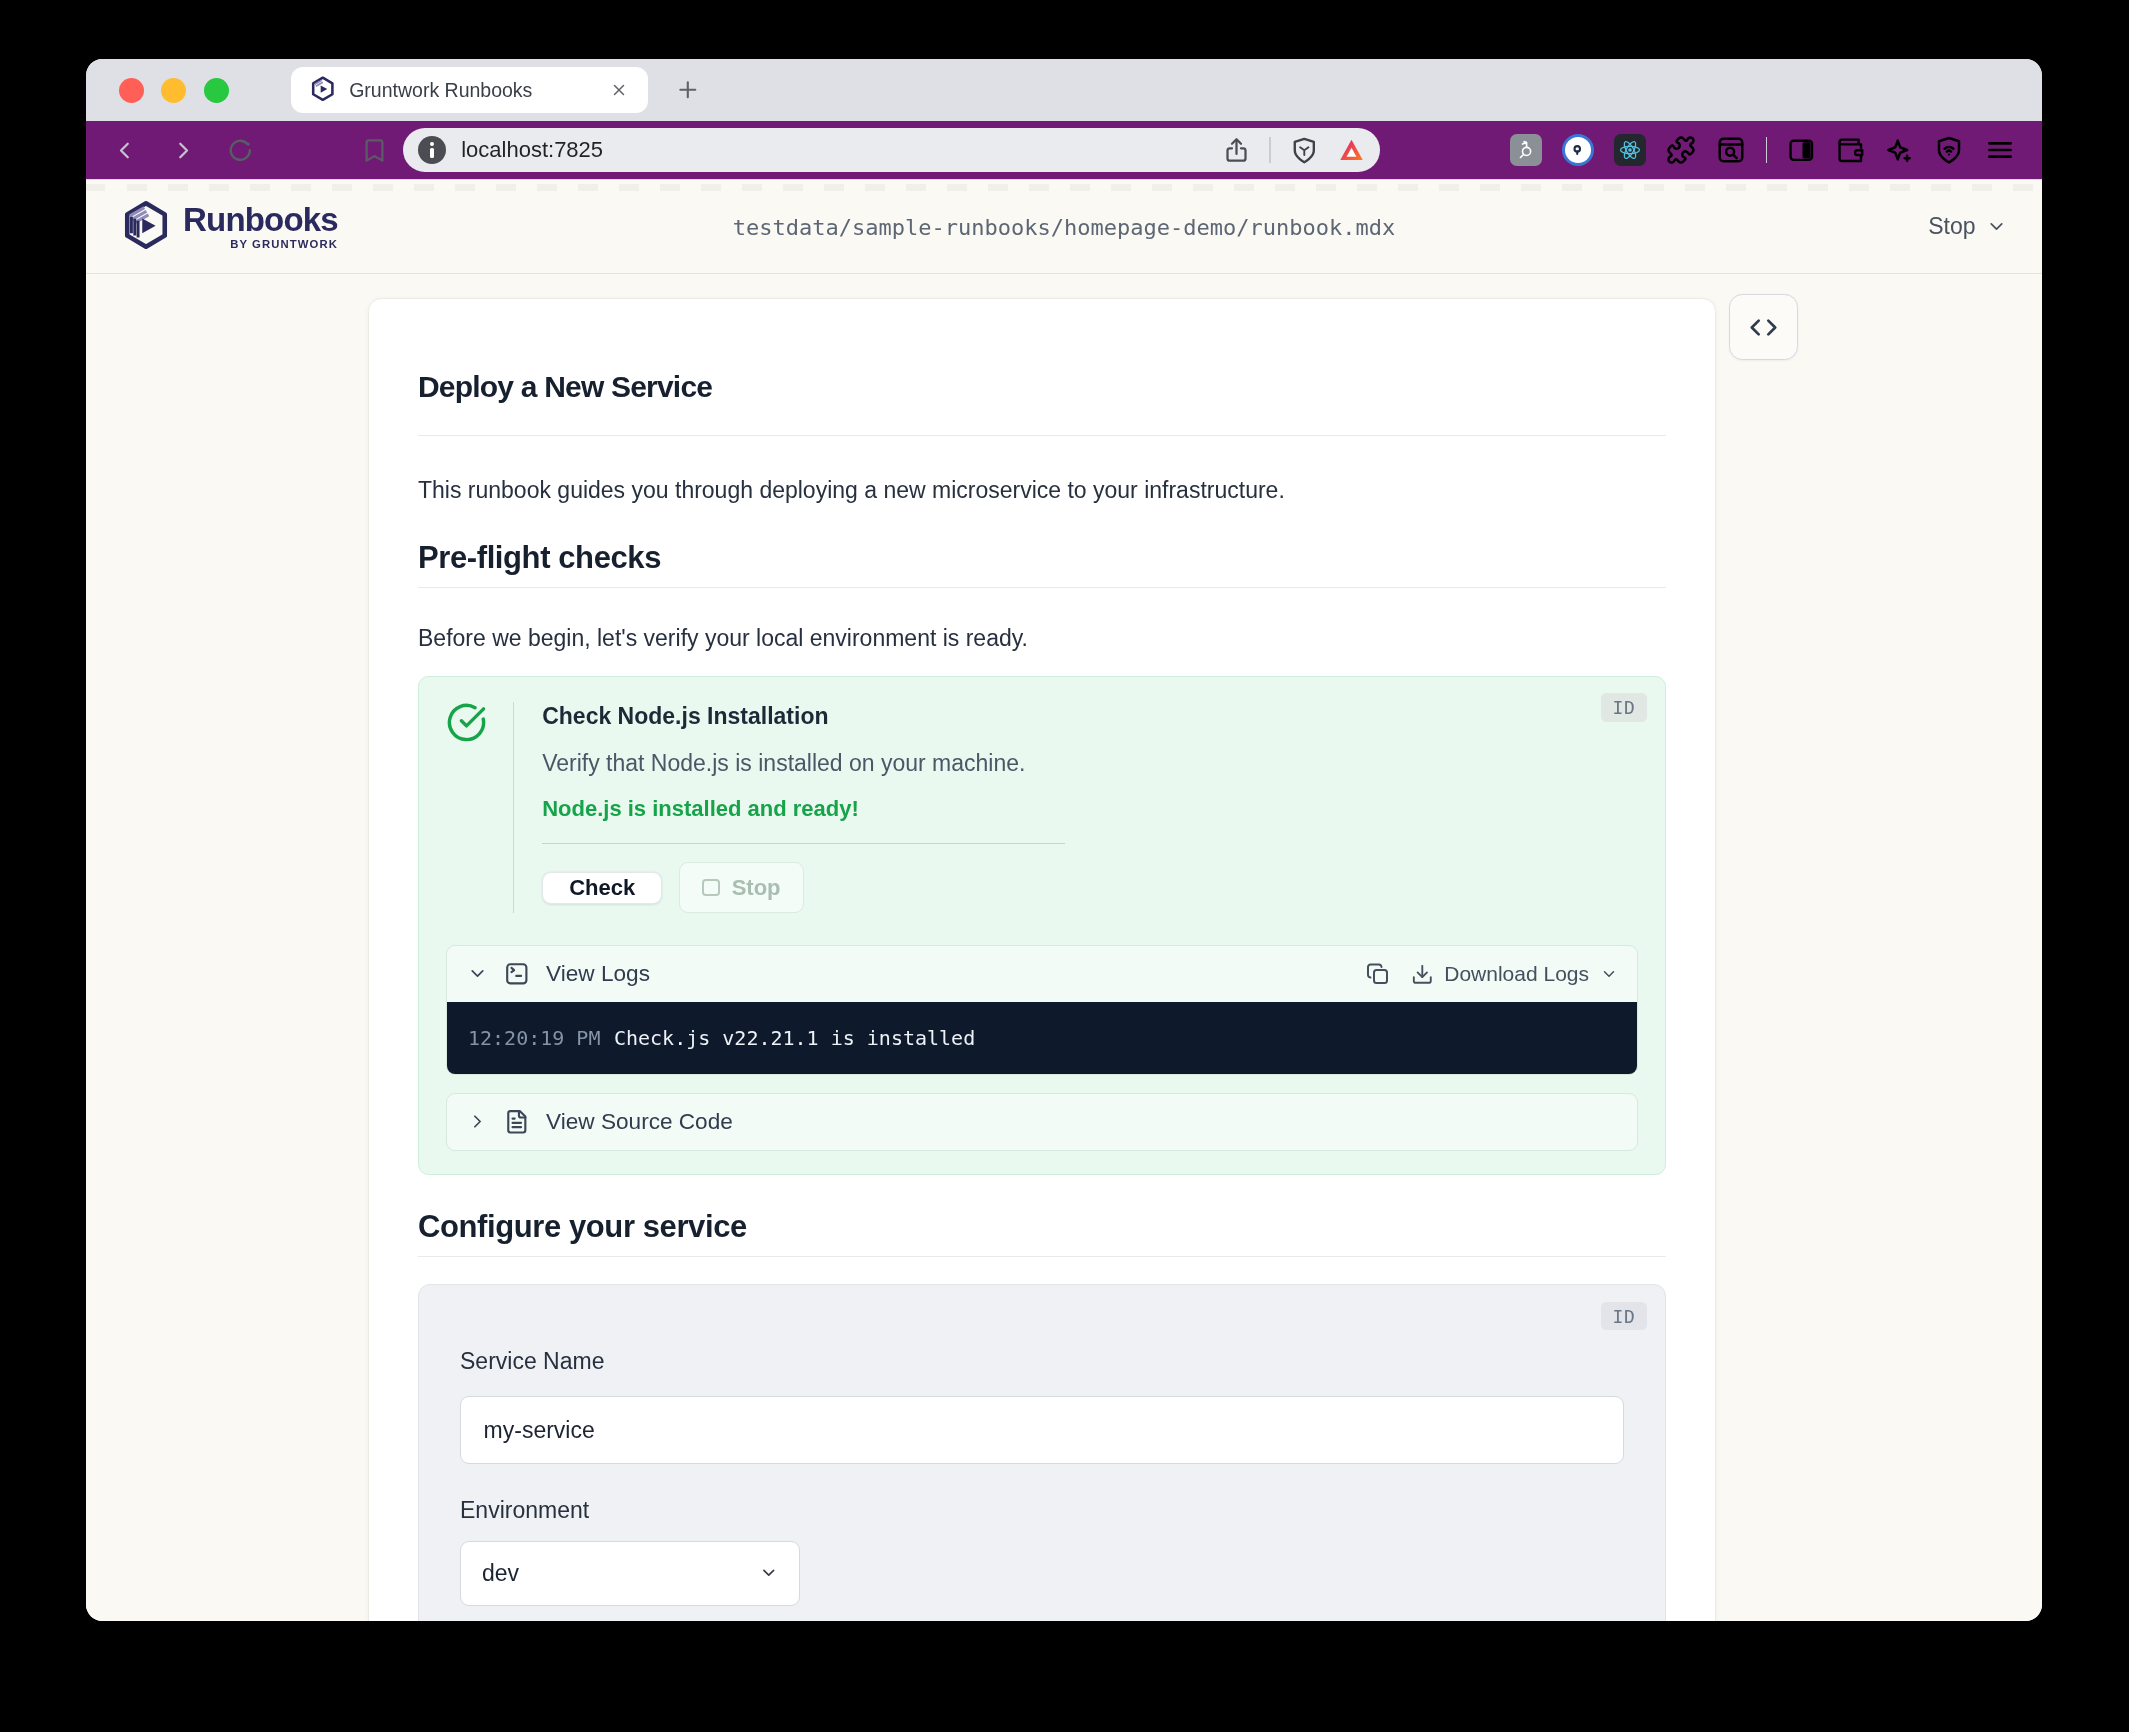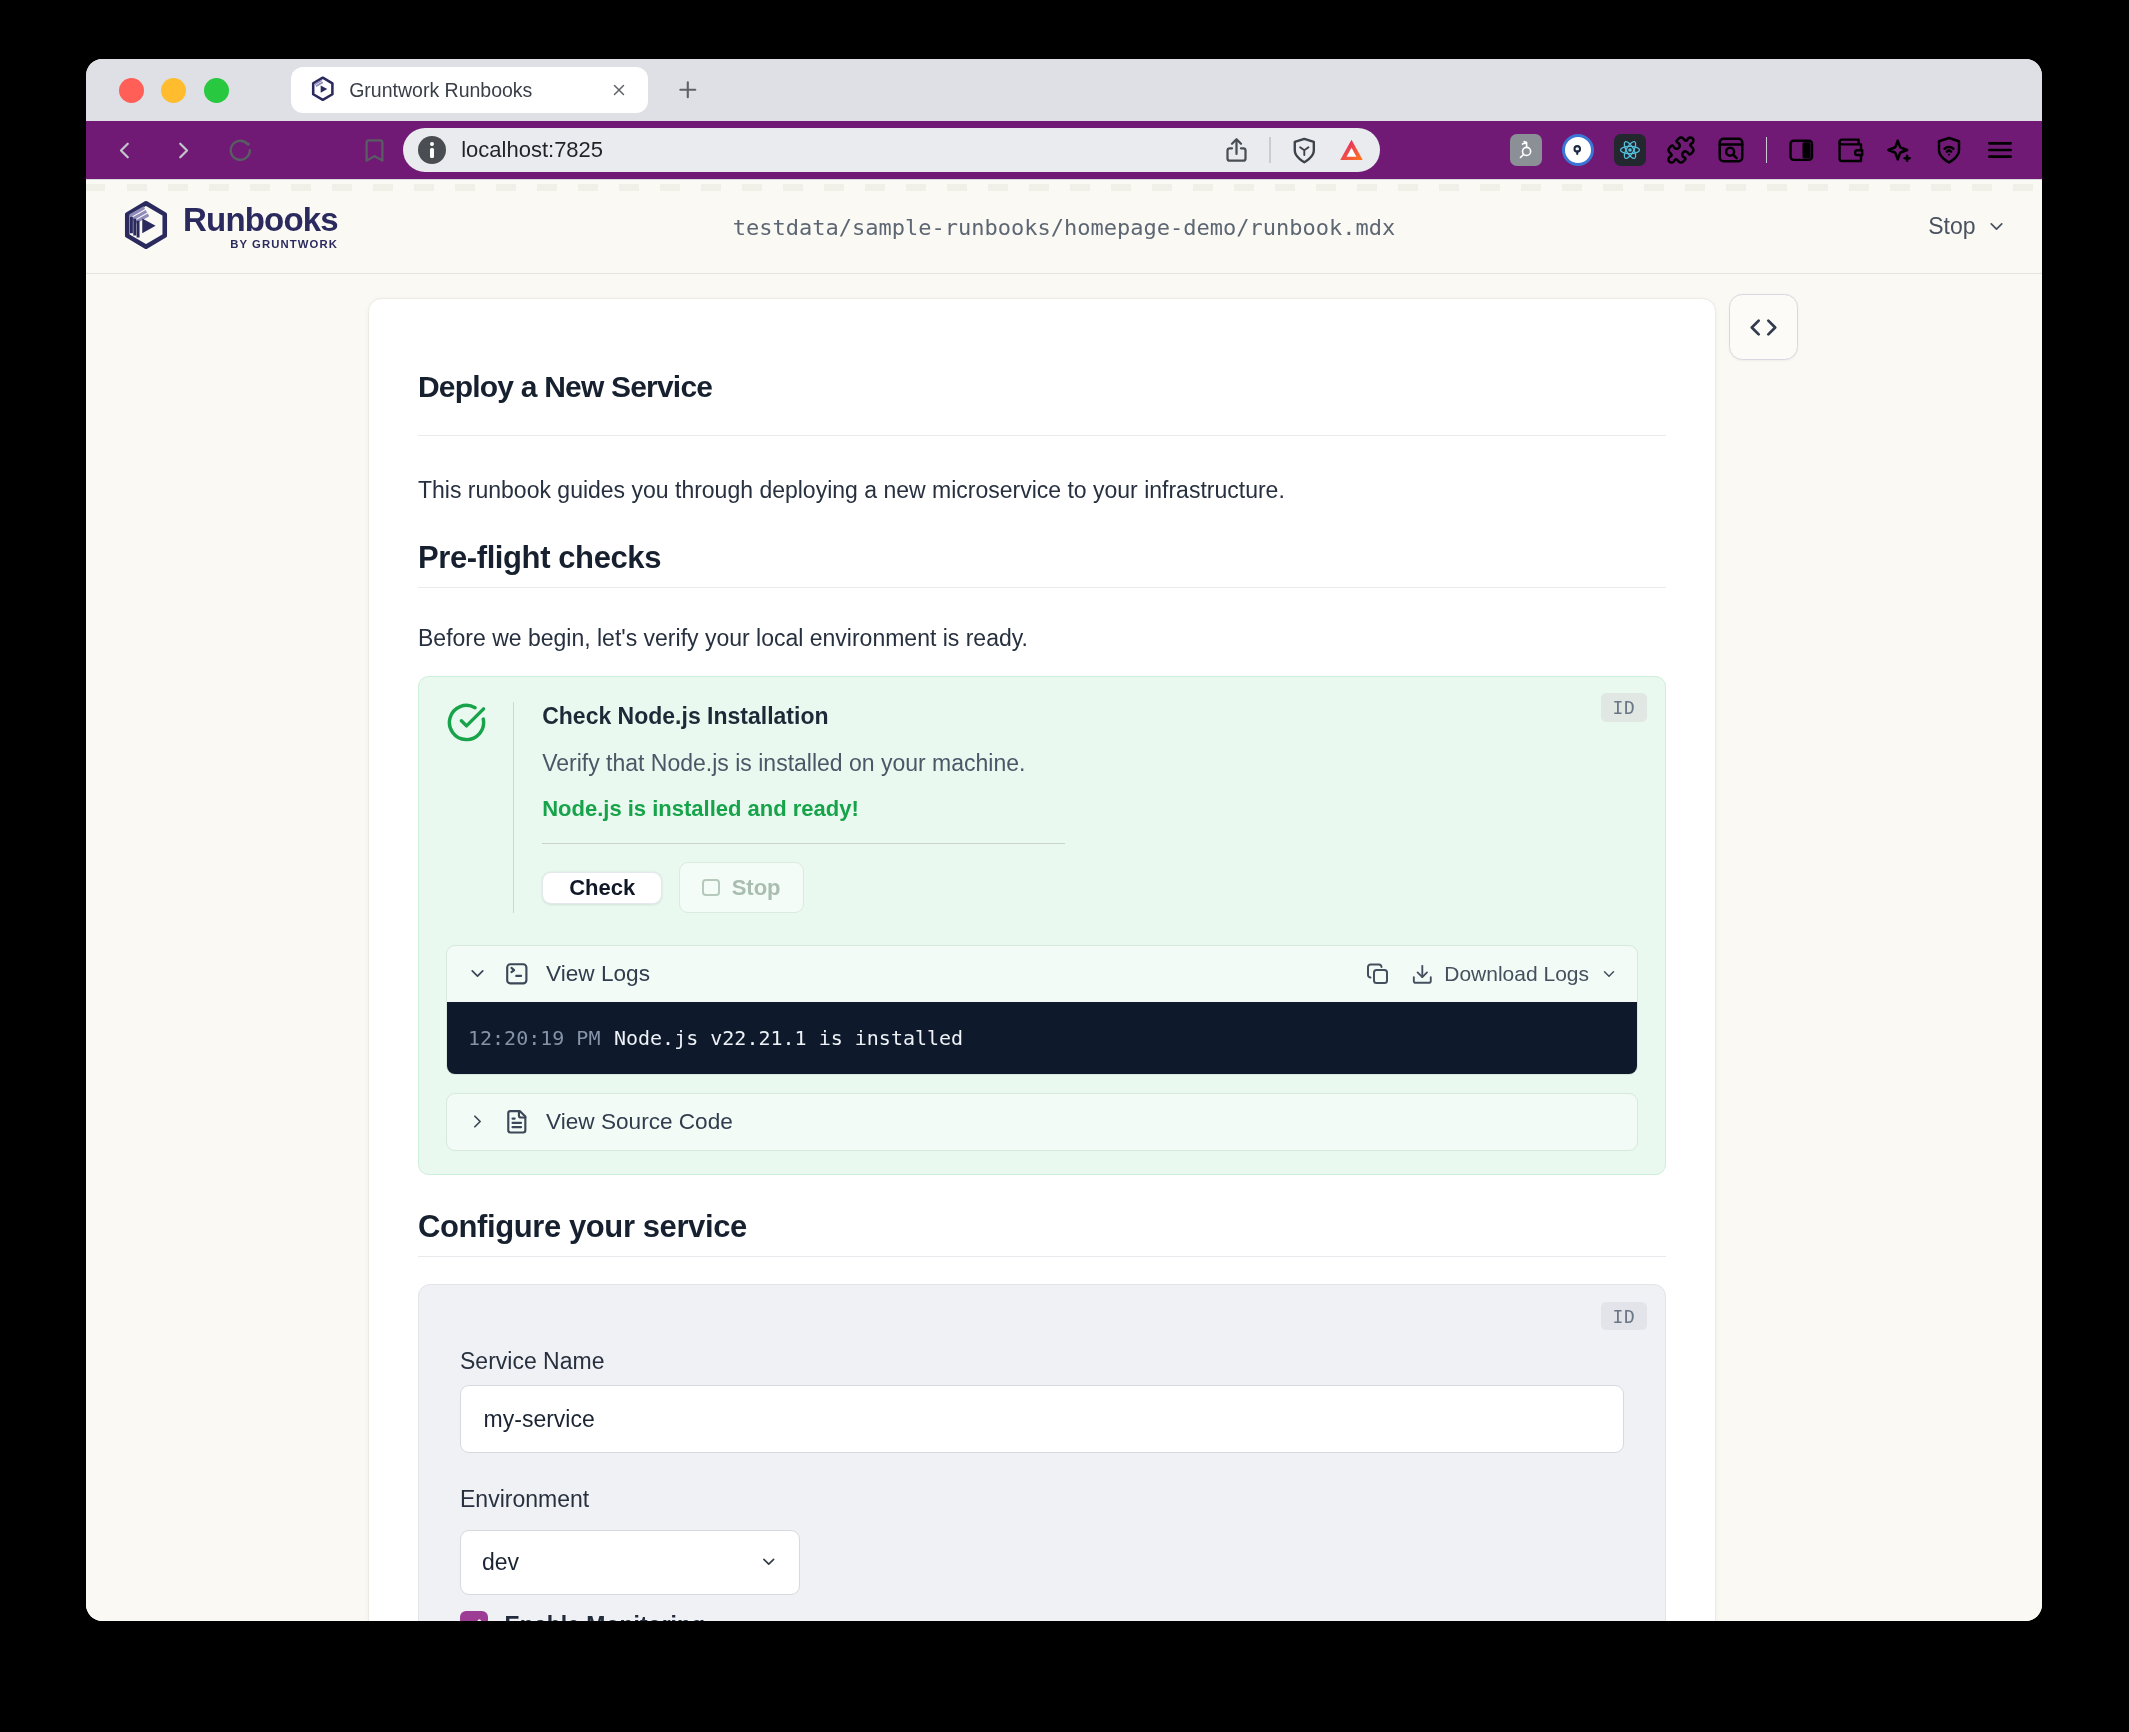--- a/index.html
+++ b/index.html
@@ -106,21 +106,21 @@
   .terminal { background:#0e1a2c; padding:24px 21px; font-size:20px; }
   .ts { color:#8593a8; }
   .msg { color:#eef2f7; margin-left:13.5px; font-weight:500; }
 
   
   .config-card { margin-top:27px; background:#f0f1f4; border:1.5px solid #e2e4e8; border-radius:12px;
     padding:35px 41px 60px; position:relative; }
   .config-card .id-badge { background:#e2e4ea; }
   .field-label { display:block; font-size:23px; color:#27303f; font-weight:500;margin-top:28px; }
   .field-label.gap { margin-top:33px; }
-  .text-input { margin-top:10px; display:block; width:100%; background:#fff; border:1.5px solid #d6d9de;
+  .text-input { margin-top:21px; display:block; width:100%; background:#fff; border:1.5px solid #d6d9de;
     border-radius:9px; padding:19.5px 22.6px; font-size:23px; color:#1b2432; font-family:inherit; outline:none; }
   .select { margin-top:16.5px; width:340px; background:#fff; border:1.5px solid #d6d9de; border-radius:9px;
     padding:18px 21px; display:flex; align-items:center; justify-content:space-between;
     font-size:23px; color:#1b2432; cursor:pointer; }
   .check-row { margin-top:16.5px; display:flex; align-items:center; gap:16.5px; cursor:pointer; }
   .checkbox { width:28px; height:28px; border-radius:6px; background:#9d3c94;
     display:flex; align-items:center; justify-content:center; flex:none; }
   .check-row-label { font-size:23px; font-weight:600; color:#222c3c; }
 </style>
 </head>
@@ -369,21 +369,21 @@
                     <path d="M12 15V3"></path>
                 </svg>
                 <span class="dl-label">Download Logs</span>
                 <svg class="ic" width="18" height="18" viewBox="0 0 24 24">
                     <path d="m6 9 6 6 6-6"></path>
                   </svg>
               </span>
             </div>
           </div>
           <div class="terminal mono">
-            <span class="ts">12:20:19 PM</span><span class="msg">Node.js v22.21.1 is installed</span>
+            <span class="ts">12:20:19 PM</span><span class="msg">Check.js v22.21.1 is installed</span>
           </div>
         </div>
 
         <div class="collapse-box source">
           <div class="collapse-head">
             <svg class="ic" width="21" height="21" viewBox="0 0 24 24">
                 <path d="m9 6 6 6-6 6"></path>
               </svg>
             <svg class="ic" width="25.6" height="25.6" viewBox="0 0 24 24" stroke-width="1.9">
               <path d="M15 2H6a2 2 0 0 0-2 2v16a2 2 0 0 0 2 2h12a2 2 0 0 0 2-2V7Z"></path>

